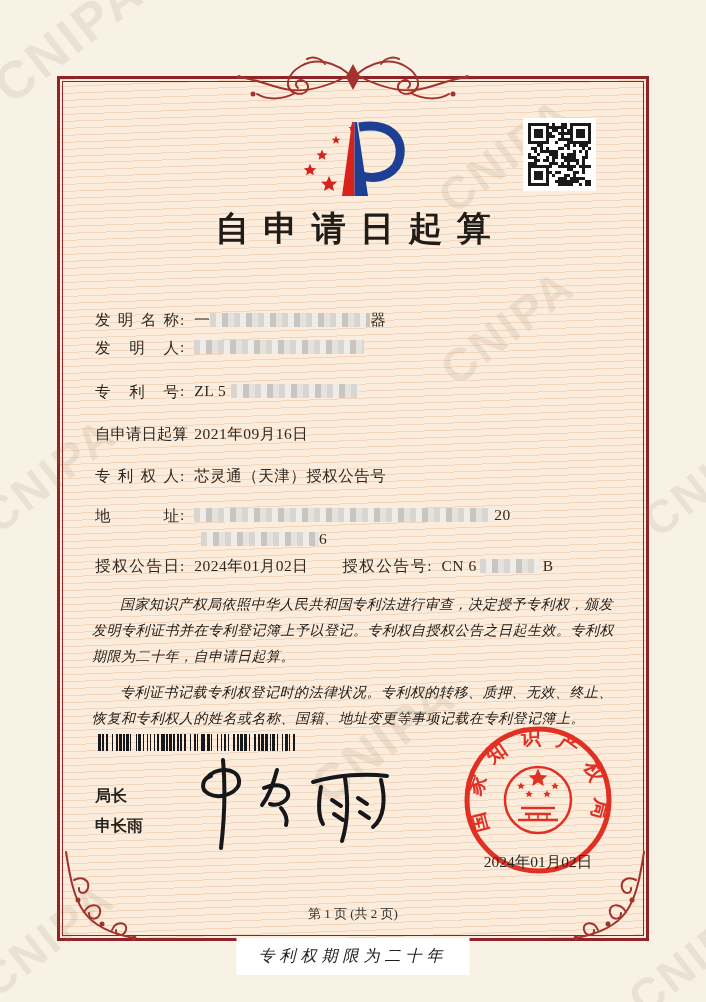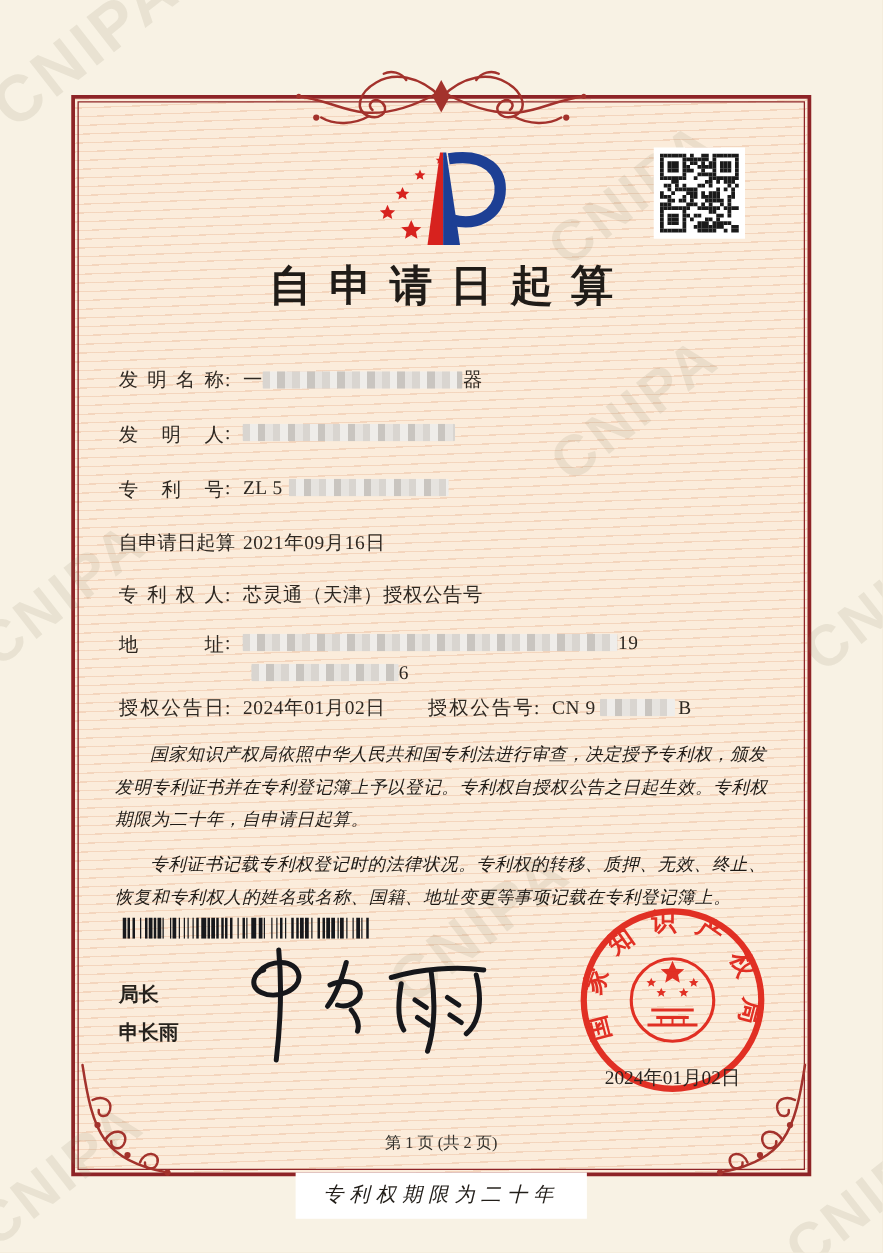--- a/index.html
+++ b/index.html
@@ -380,42 +380,42 @@
         <i style="left: 42px; top: 60px;"></i>
         <i style="left: 51px; top: 60px;"></i>
         <i style="left: 57px; top: 60px;"></i>
         <i style="left: 60px; top: 60px;"></i>
       </div>
     </div>
 
   <div class="title">自申请日起算</div>
 
   <div class="fields">
-    <div class="frow" style="top:0;">
+    <div class="frow" style="top:16px;">
       <span class="f-label">发明名称</span><span class="f-colon">:</span><span class="f-val"><span>一</span><span class="redact" style="width:160px;"></span><span>器</span></span>
     </div>
     <div class="frow" style="top:44px;">
       <span class="f-label">发明人</span><span class="f-colon">:</span><span class="f-val"><span class="redact" style="width:170px;"></span></span>
     </div>
     <div class="frow" style="top:88px;">
       <span class="f-label">专利号</span><span class="f-colon">:</span><span class="f-val"><span>ZL 5</span>&nbsp;<span class="redact" style="width:128px;"></span></span>
     </div>
     <div class="frow" style="top:130px;">
       <span class="f-label">自申请日起算</span><span class="f-colon">:</span><span class="f-val">2021年09月16日</span>
     </div>
     <div class="frow" style="top:172px;">
       <span class="f-label">专利权人</span><span class="f-colon">:</span><span class="f-val">芯灵通（天津）授权公告号</span>
     </div>
     <div class="frow" style="top:212px;white-space:normal;width:525px;">
-      <span class="f-label">地址</span><span class="f-colon">:</span><span class="f-val"><span class="redact" style="width:300px;"></span><span>19</span></span>
+      <span class="f-label">地址</span><span class="f-colon">:</span><span class="f-val"><span class="redact" style="width:300px;"></span><span>20</span></span>
       <span class="addr2"><span class="redact" style="width:118px;"></span><span>6</span></span>
     </div>
     <div class="frow" style="top:262px;">
       <span><span class="f-label">授权公告日</span><span class="f-colon">:</span><span class="f-val">2024年01月02日</span></span>
-      <span class="grant-no-group"><span class="f-label">授权公告号</span><span class="f-colon">:</span><span class="f-val"><span>CN 9</span><span class="redact" style="width:60px;margin:0 3px;"></span><span>B</span></span></span>
+      <span class="grant-no-group"><span class="f-label">授权公告号</span><span class="f-colon">:</span><span class="f-val"><span>CN 6</span><span class="redact" style="width:60px;margin:0 3px;"></span><span>B</span></span></span>
     </div>
   </div>
 
   <div class="bodytext">
     <p>国家知识产权局依照中华人民共和国专利法进行审查，决定授予专利权，颁发发明专利证书并在专利登记簿上予以登记。专利权自授权公告之日起生效。专利权期限为二十年，自申请日起算。</p>
     <p>专利证书记载专利权登记时的法律状况。专利权的转移、质押、无效、终止、恢复和专利权人的姓名或名称、国籍、地址变更等事项记载在专利登记簿上。</p>
   </div>
 
   <div class="barcode">
       <b style="width: 2.8px; background: rgb(23, 24, 28); flex: 0 0 auto;"></b>

